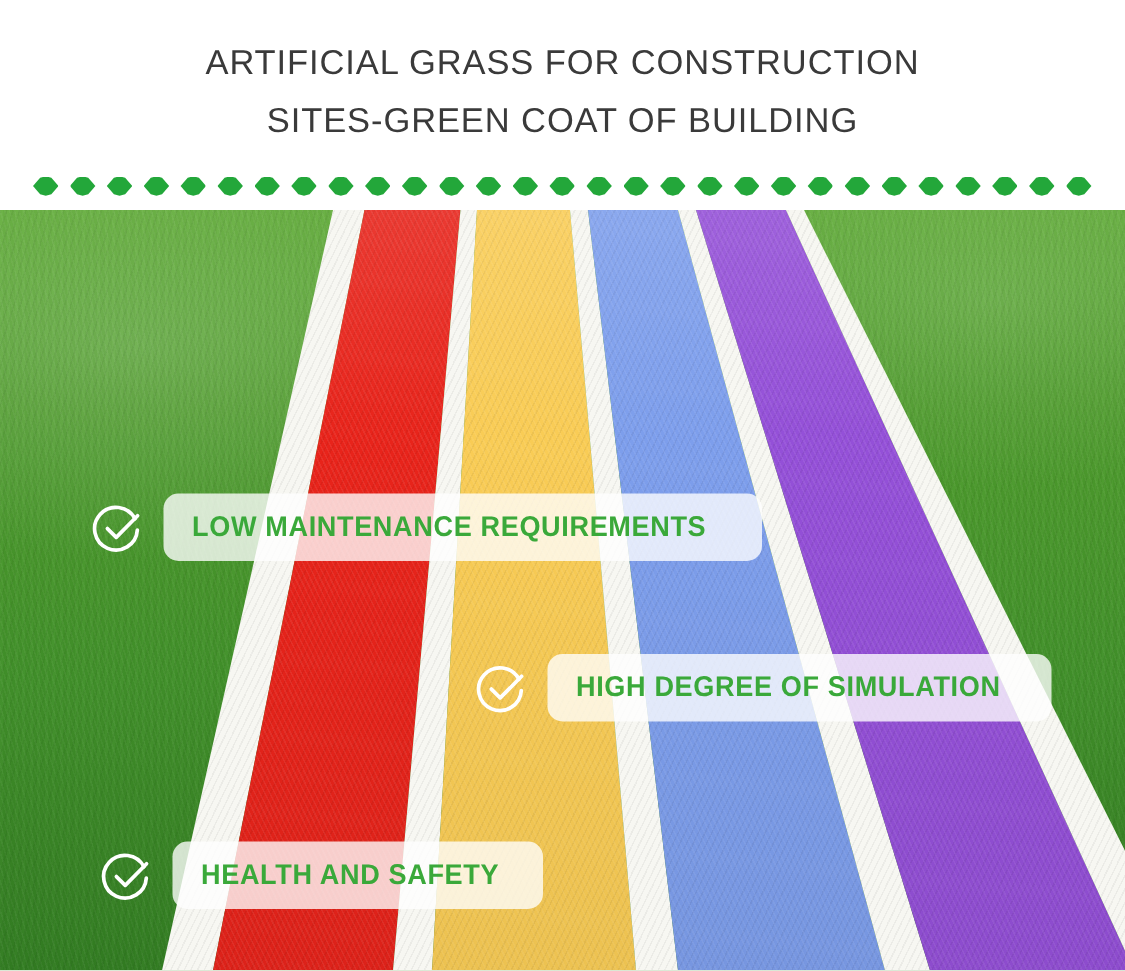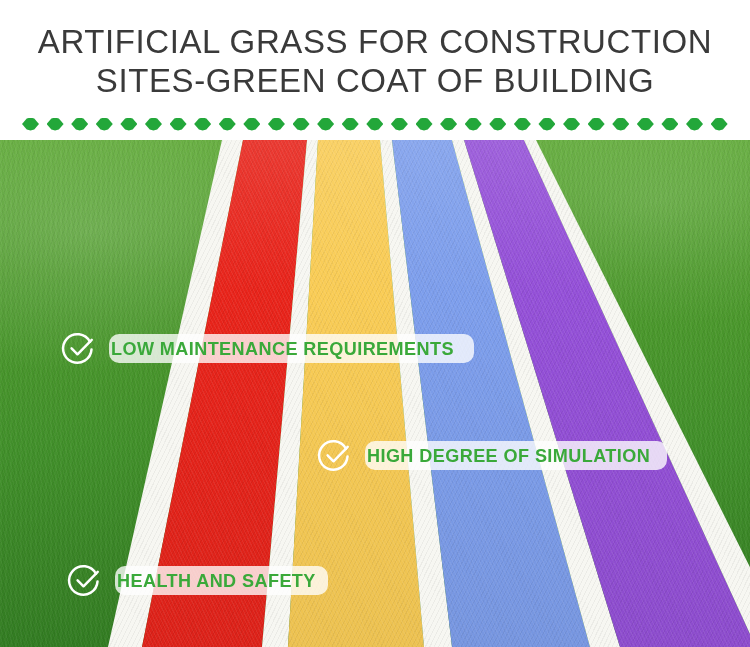--- a/index.html
+++ b/index.html
@@ -32,21 +32,21 @@
     background: #ffffff;
   }
   .title {
     position: absolute;
     left: 0;
     top: 22px;
     width: 750px;
     text-align: center;
     color: #3a3a3a;
     font-family: "Liberation Sans", sans-serif;
-    font-size: 33px;
+    font-size: 23px;
     font-weight: 400;
     line-height: 39px;
     letter-spacing: 0.6px;
     white-space: pre-line;
   }
 
   
   .divider {
     position: absolute;
     left: 22px;
@@ -132,24 +132,24 @@
     align-items: center;
   }
   .feature-icon {
     width: 38px;
     height: 38px;
     flex: 0 0 auto;
     display: block;
   }
   .badge {
     margin-left: 11px;
-    height: 29px;
+    height: 45px;
     display: flex;
     align-items: center;
-    padding: 0 2px;
+    padding: 0 19px;
     border-radius: 10px;
     background: rgba(255, 255, 255, 0.78);
     box-sizing: border-box;
   }
   .badge-text {
     color: #3aa93a;
     font-family: "Liberation Sans", sans-serif;
     font-size: 19px;
     font-weight: 700;
     letter-spacing: 0.45px;

